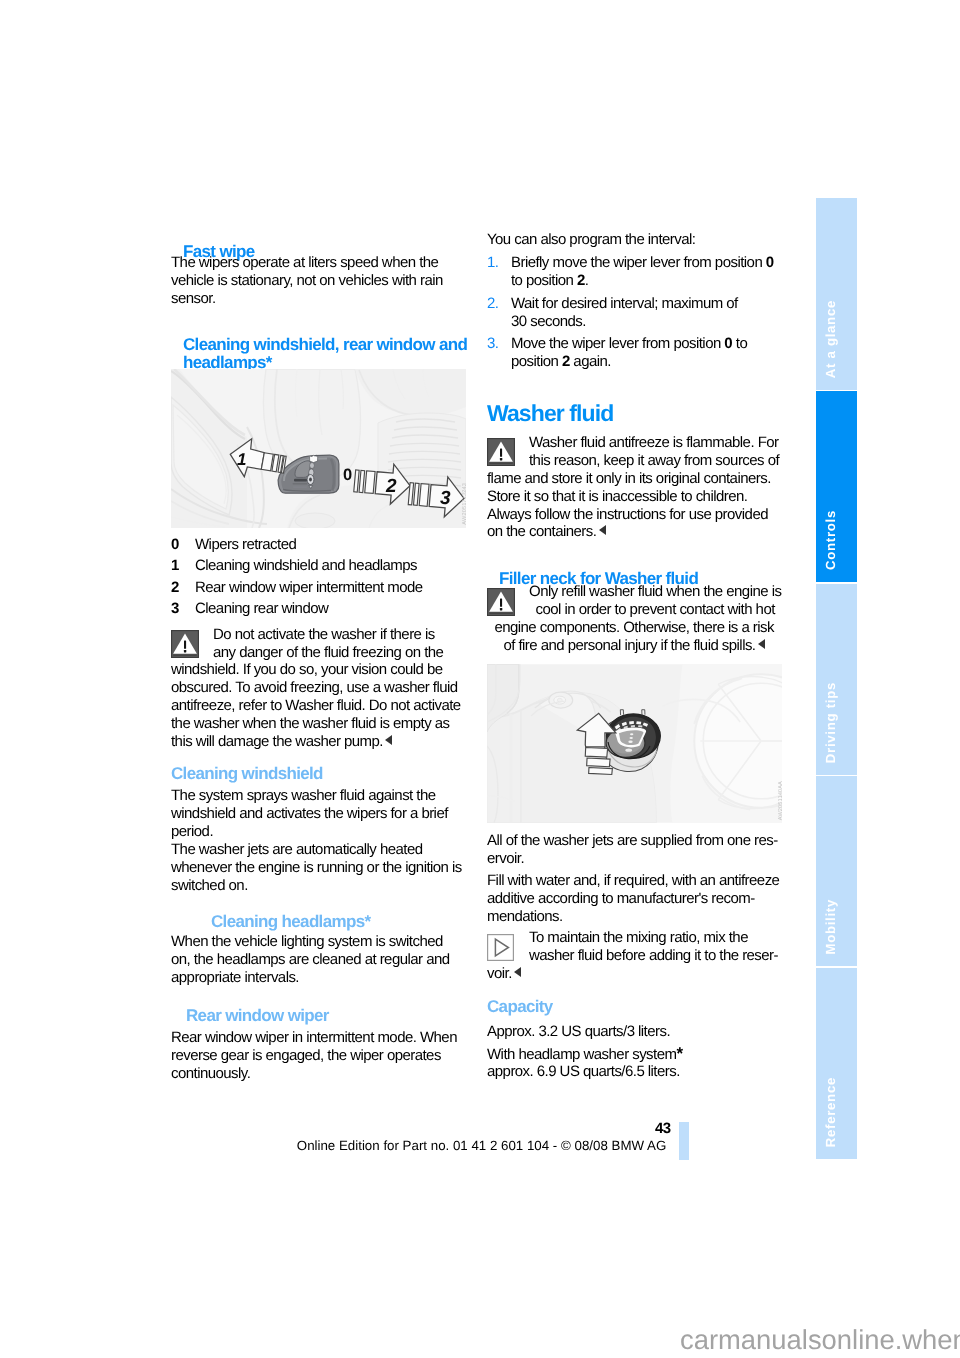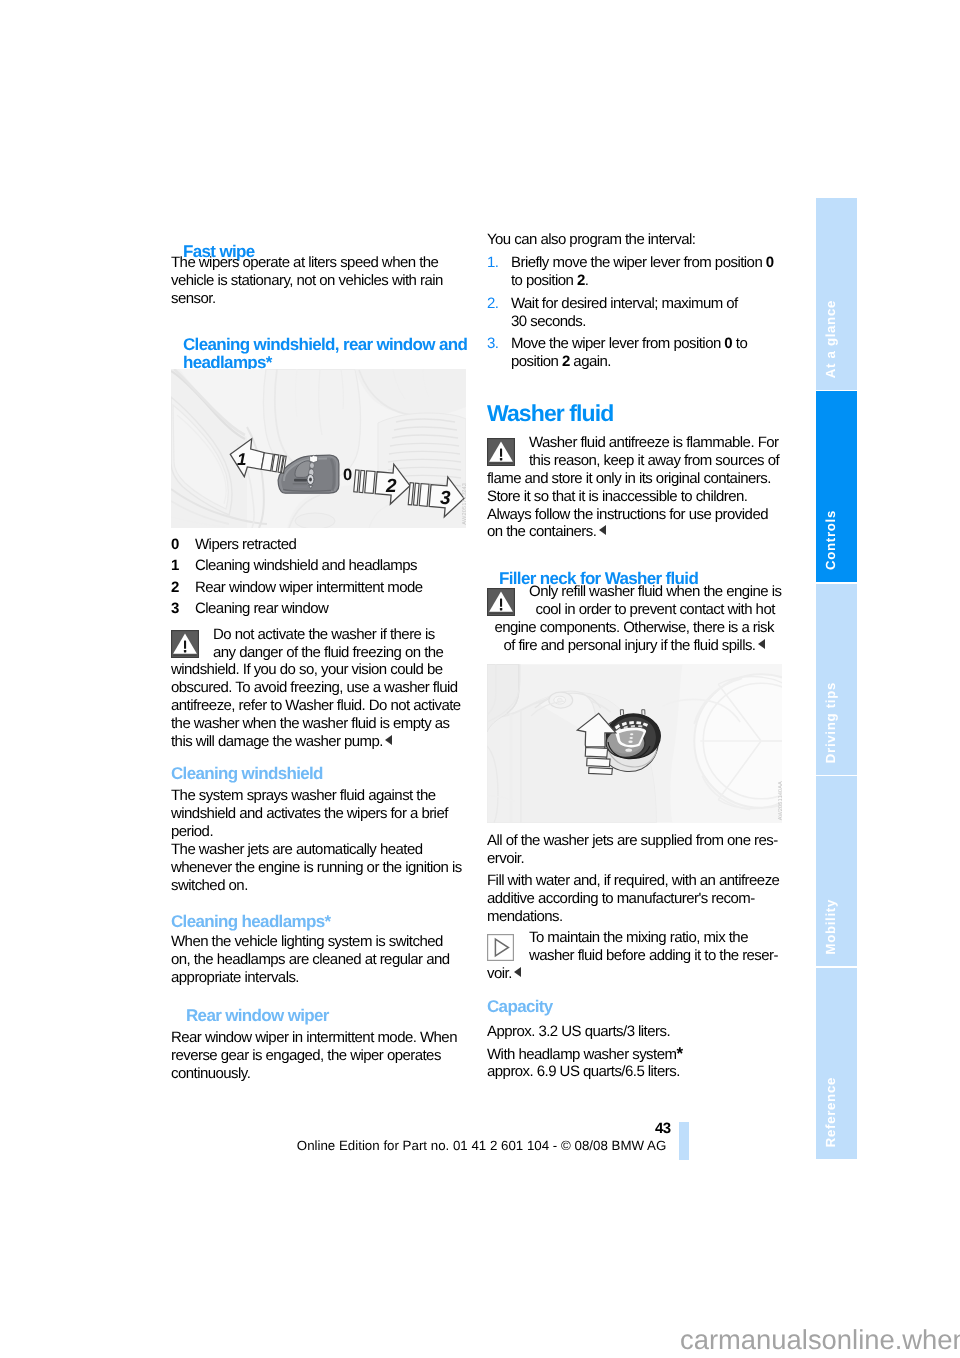--- a/index.html
+++ b/index.html
@@ -227,21 +227,21 @@
             <rect x="12.9" y="20.0" width="2.4" height="2.4" rx="0.4" fill="#131313"></rect>
             <rect x="2.2" y="24.6" width="23.6" height="1.1" fill="#3c3c3c"></rect>
           </svg>
         </span><span>Do not activate the washer if there is any danger of the fluid freezing on the windshield. If you do so, your vision could be obscured. To avoid freezing, use a washer fluid antifreeze, refer to Washer fluid. Do not activate the washer when the washer fluid is empty as this will damage the washer pump.</span><span class="eot"></span></div>
     </div>
 
   <h3 class="blk L h3" style="top:764.6px;">Cleaning windshield</h3>
   <p class="blk L t" style="top:787.2px;">The system sprays washer fluid against the windshield and activates the wipers for a brief period.</p>
   <p class="blk L t" style="top:840.9px;">The washer jets are automatically heated whenever the engine is running or the ignition is switched on.</p>
 
-  <h3 class="blk L h3" style="top:912.8px;">Cleaning headlamps*</h3>
+  <h3 class="blk L h3" style="top:912.8px;margin-left:40px;">Cleaning headlamps*</h3>
   <p class="blk L t" style="top:932.8px;">When the vehicle lighting system is switched on, the headlamps are cleaned at regular and appropriate intervals.</p>
 
   <h3 class="blk L h3" style="top:1006.8px;margin-left:15px;">Rear window wiper</h3>
   <p class="blk L t" style="top:1029.3px;">Rear window wiper in intermittent mode. When reverse gear is engaged, the wiper operates continuously.</p>
 
   <p class="blk R t" style="top:231.4px;">You can also program the interval:</p>
 
   <div class="blk R klist" style="top:254.1px;">
     <div class="krow step"><span class="knum blue">1.</span><span>Briefly move the wiper lever from position <b>0</b> to position <b>2</b>.</span></div>
     <div class="krow step"><span class="knum blue">2.</span><span>Wait for desired interval; maximum of 30&nbsp;seconds.</span></div>

